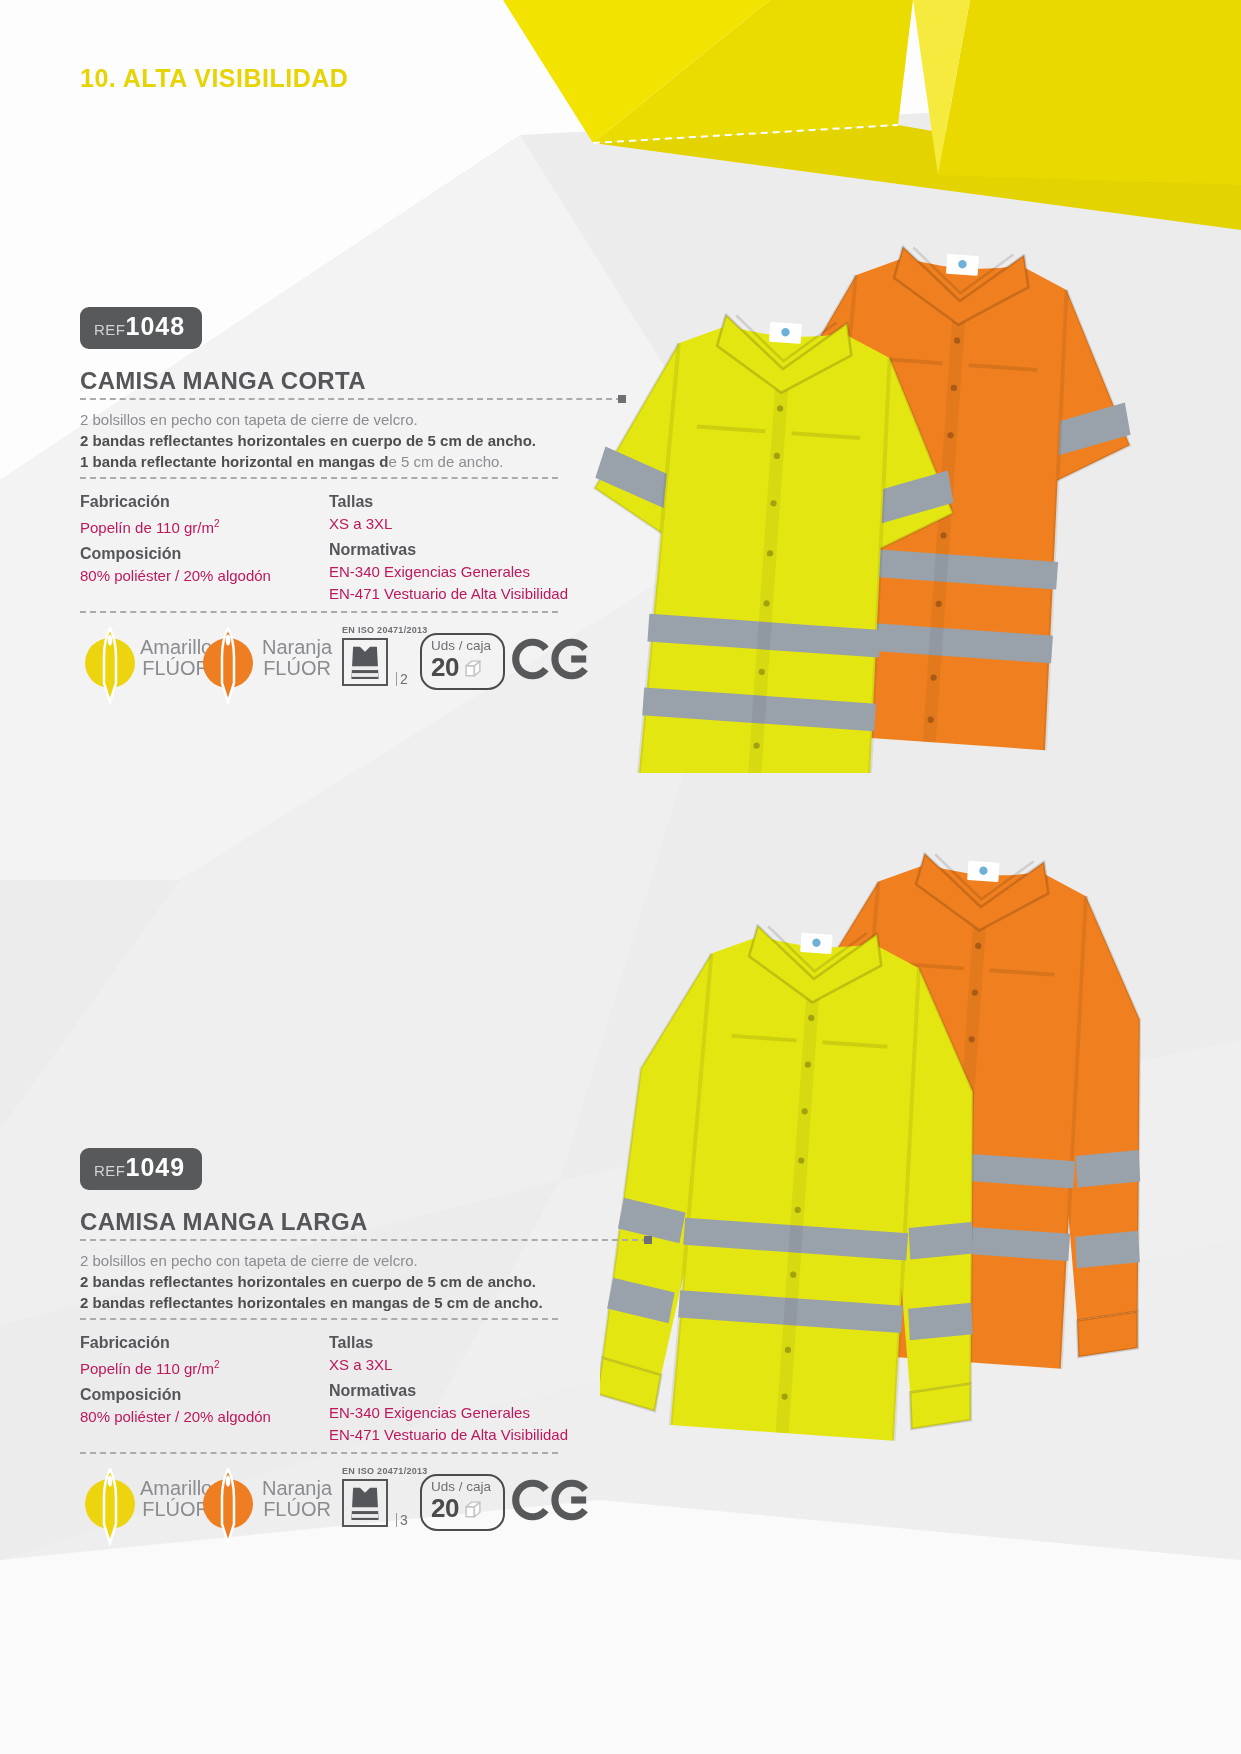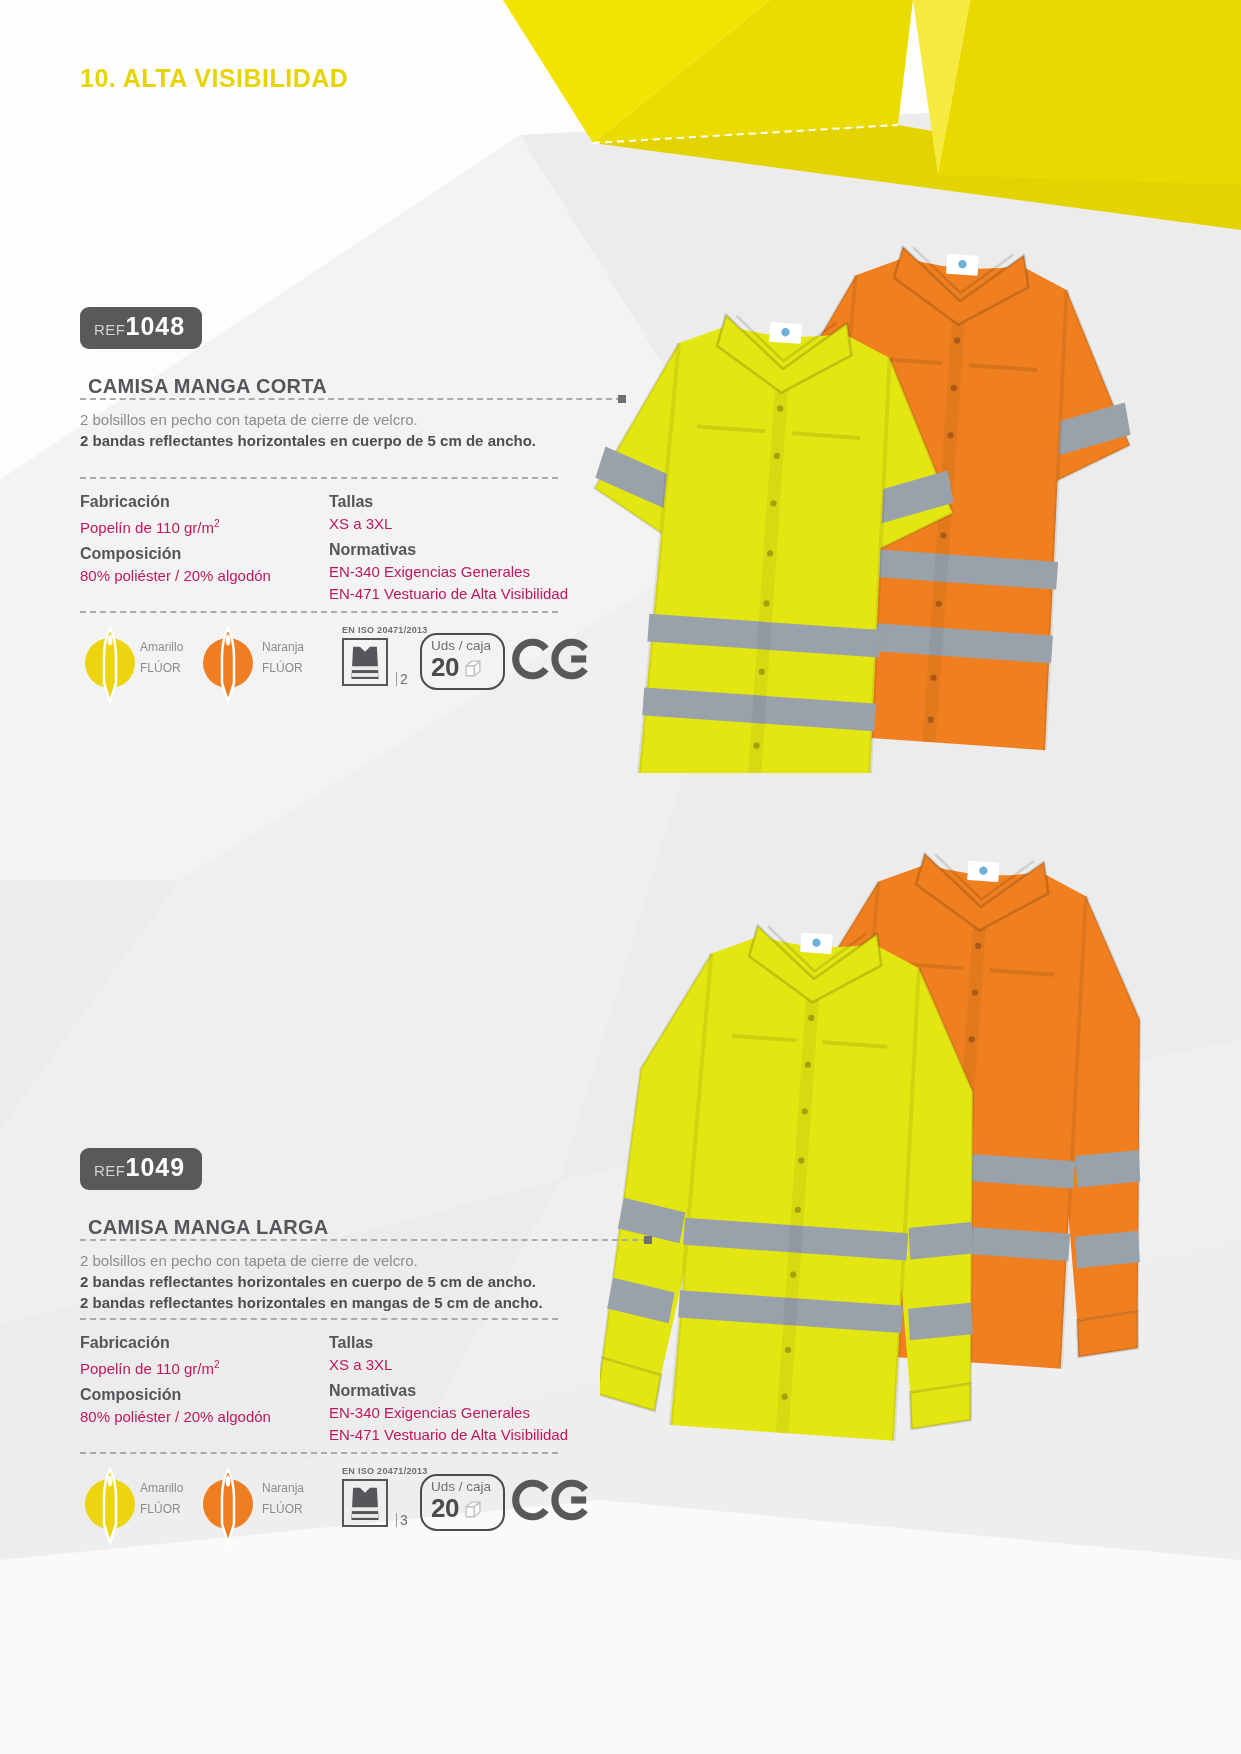--- a/index.html
+++ b/index.html
@@ -25,22 +25,22 @@
   .ref-badge{
     position:absolute;left:0;top:0;
     display:inline-flex;align-items:baseline;
     background:#58595b;color:#fff;border-radius:9px;
     padding:5px 17px 8px 14px;
   }
   .ref-badge .ref-word{font-size:15px;color:#d2d3d4;letter-spacing:.5px;}
   .ref-badge .ref-num{font-size:25px;font-weight:bold;letter-spacing:1px;}
 
   .product-title{
-    position:absolute;left:0;top:60px;margin:8px;
-    font-size:20px;font-weight:bold;color:#55565a;letter-spacing:.3px;
+    position:absolute;left:0;top:60px;margin:0;
+    font-size:24px;font-weight:bold;color:#55565a;letter-spacing:.3px;
   }
 
   .dash{position:absolute;left:0;height:0;border-top:2px dashed #a9abae;}
   .dash-title{top:91px;}
   .dash-title::after{
     content:'';position:absolute;right:-4px;top:-5px;
     width:8px;height:8px;background:#6d6f72;
   }
   .dash-a{top:170px;width:478px;}
   .dash-b{top:304px;width:478px;}
@@ -55,21 +55,21 @@
   .spec-col.c1{left:0;width:225px;}
   .spec-col.c2{left:249px;width:285px;}
   .spec-label{font-size:16px;font-weight:bold;color:#55565a;line-height:22px;}
   .spec-value{font-size:15px;color:#be185d;line-height:22px;margin-bottom:4px;}
   .spec-value sup{font-size:10px;}
 
   .icons-row{position:absolute;left:0;top:318px;height:84px;width:580px;}
   .swatch{position:absolute;top:2px;}
   .swatch-1{left:4px;}
   .swatch-2{left:122px;}
-  .swatch-label{position:absolute;top:12px;font-size:12px;line-height:21px;color:#8a8c8f;}
+  .swatch-label{position:absolute;top:12px;font-size:20px;line-height:21px;color:#8a8c8f;text-align:center;}
   .swatch-label-1{left:60px;}
   .swatch-label-2{left:182px;}
 
   .eniso{position:absolute;left:262px;top:0;width:96px;}
   .eniso-label{font-size:9px;font-weight:bold;letter-spacing:.3px;color:#6d6f72;white-space:nowrap;}
   .eniso-box{
     position:relative;margin-top:3px;width:42px;height:44px;
     border:2.5px solid #55565a;display:flex;align-items:center;justify-content:center;
   }
   .eniso-class{position:absolute;left:52px;top:32px;font-size:14px;color:#6d6f72;border-left:1px solid #9a9b9d;padding-left:3px;line-height:14px;}
@@ -214,20 +214,21 @@
     <div class="ref-badge">
       <span class="ref-word">REF</span>
       <span class="ref-num">1048</span>
     </div>
     <h2 class="product-title">CAMISA MANGA CORTA</h2>
     <div class="dash dash-title"></div>
 
     <div class="desc">
       <div><b></b><span>2 bolsillos en pecho con tapeta de cierre de velcro.</span></div>
       <div><b>2 bandas reflectantes horizontales en cuerpo de 5 cm de ancho.</b><span></span></div>
+      <div><b>1 banda reflectante horizontal en mangas d</b><span>e 5 cm de ancho.</span></div>
     </div>
     <div class="dash dash-a"></div>
 
     <div class="specs">
       <div class="spec-col c1">
         <div class="spec-label">Fabricación</div>
         <div class="spec-value"><span>Popelín de 110 gr/m</span><sup>2</sup></div>
         <div class="spec-label">Composición</div>
         <div class="spec-value">80% poliéster / 20% algodón</div>
       </div>

